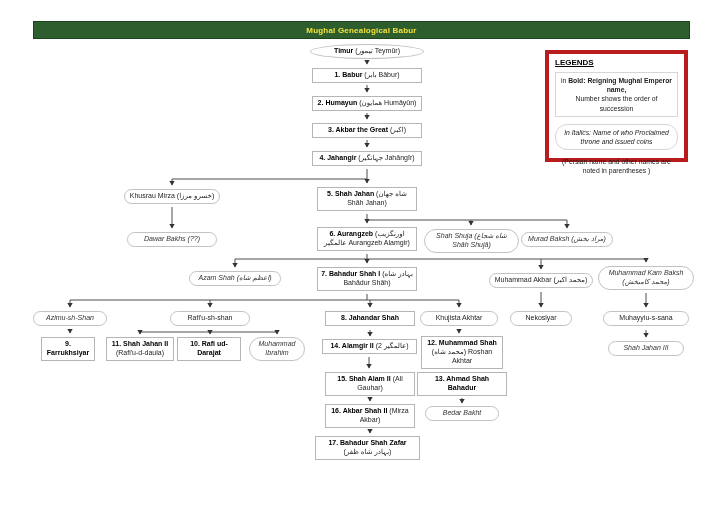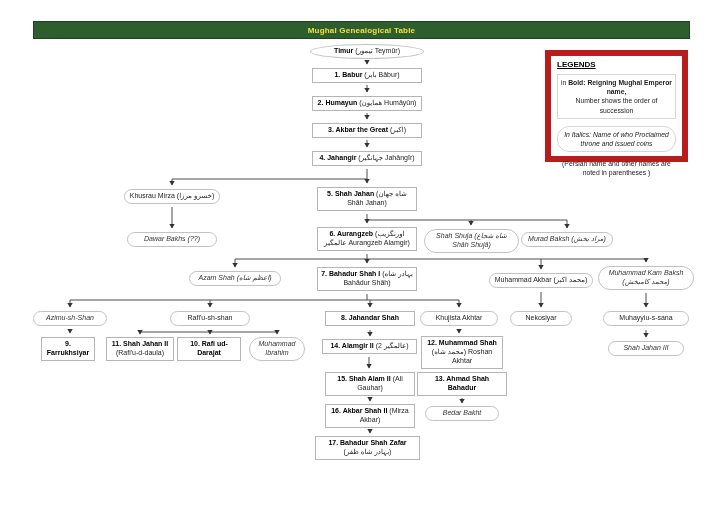--- a/index.html
+++ b/index.html
@@ -20,42 +20,42 @@
     border:1px solid #b5b5b5;text-align:center;
     font-size:7px;line-height:1.28;padding:2px 3px;
   }
   .node b{font-weight:bold;color:#000;}
   .stadium{border-radius:10px;border-color:#c2c2c2;}
   .rounded{border-radius:12px;border-color:#c2c2c2;}
   .oval{border-radius:50%;border-color:#c2c2c2;}
   .italic span{font-style:italic;color:#333;}
   .legend{
     position:absolute;left:545px;top:50px;width:143px;height:112px;
-    border:6px solid #b91c1c;background:#fff;box-sizing:border-box;padding:4px 6px;
+    border:4px solid #b91c1c;background:#fff;box-sizing:border-box;padding:4px 6px;
   }
   .legend h3{
     margin:0 0 5px 0;font-size:8px;font-weight:bold;text-decoration:underline;color:#000;
   }
   .lg-rule1{
     border:1px solid #d6d6d6;text-align:center;font-size:6.8px;line-height:1.35;
     padding:3px 2px;margin-bottom:7px;
   }
   .lg-rule2{
     border:1px solid #d6d6d6;border-radius:12px;text-align:center;
     font-size:6.8px;font-style:italic;line-height:1.35;padding:3px 6px;margin-bottom:7px;
   }
   .lg-note{text-align:center;font-size:6.8px;line-height:1.35;padding:0 2px;}
 </style>
 </head>
 <body>
 
 <div class="stage">
 
   <div class="titlebar">
-    <span>Mughal Genealogical Table</span>
+    <span>Mughal Genealogical Babur</span>
   </div>
 
   <svg class="wires" width="723" height="512" viewBox="0 0 723 512">
     <defs>
       <marker id="ah" markerWidth="6" markerHeight="6" refX="4.5" refY="3" orient="auto">
         <path d="M0,0 L5,3 L0,6 Z" fill="#333"></path>
       </marker>
     </defs>
 
     <line x1="367" y1="60" x2="367" y2="64" marker-end="url(#ah)"></line>

